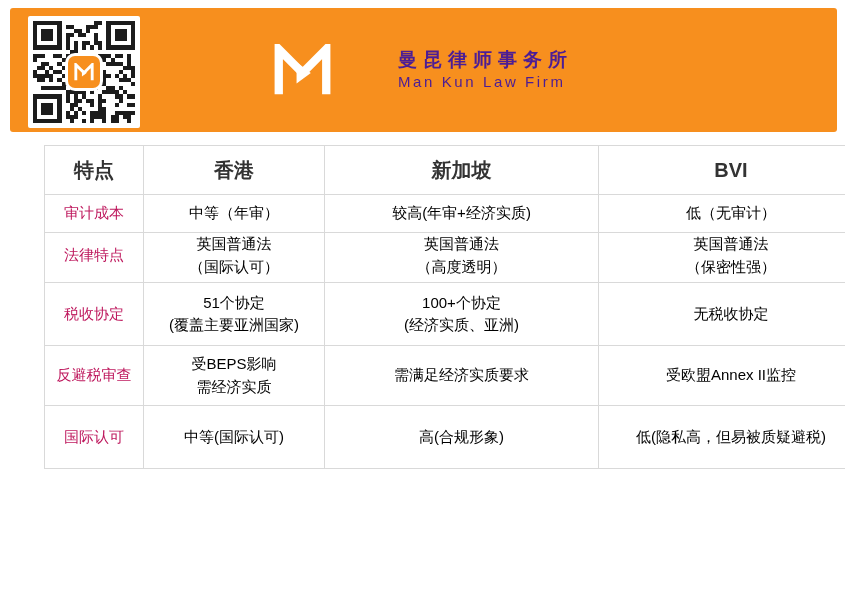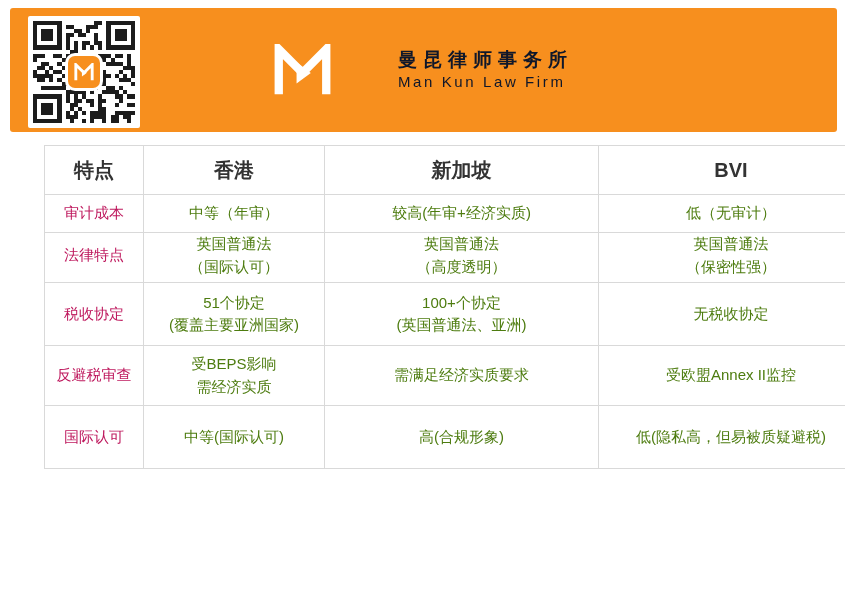--- a/index.html
+++ b/index.html
@@ -42,21 +42,21 @@
     border-radius:7px;
     box-shadow:0 0 0 3px #ffffff;
     display:flex;align-items:center;justify-content:center;
     color:#ffffff;
   }
   .qr-chip svg{width:20px;height:18px;display:block;}
 
   .brand-lockup{
     display:flex;
     align-items:center;
-    color:#0f172a;
+    color:#4c1d95;
     gap:41px;
   }
   .brand-m{
     width:57px;height:53px;
     margin-right:26px;
     color:#ffffff;
   }
   .brand-text{display:flex;flex-direction:column;}
   .brand-cn{
     font-size:19px;
@@ -89,21 +89,21 @@
     box-sizing:border-box;
   }
   table.compare th{
     height:49px;
     font-size:20px;
     font-weight:bold;
     color:#333333;
   }
   table.compare td{
     font-size:15px;
-    color:#4d7c0f;
+    color:#000000;
     line-height:1.5;
   }
   table.compare td.feature{
     font-size:15px;
     color:#be185d;
   }
   .cell-line{display:block;}
 </style>
 </head>
 <body style="--brand-orange: #F78F1E;">
@@ -377,21 +377,21 @@
         </td>
       </tr>
       <tr style="height: 63px;">
         <td class="feature">税收协定</td>
         <td>
           <span class="cell-line">51个协定</span>
           <span class="cell-line">(覆盖主要亚洲国家)</span>
         </td>
         <td>
           <span class="cell-line">100+个协定</span>
-          <span class="cell-line">(英国普通法、亚洲)</span>
+          <span class="cell-line">(经济实质、亚洲)</span>
         </td>
         <td>
           <span class="cell-line">无税收协定</span>
         </td>
       </tr>
       <tr style="height: 60px;">
         <td class="feature">反避税审查</td>
         <td>
           <span class="cell-line">受BEPS影响</span>
           <span class="cell-line">需经济实质</span>

